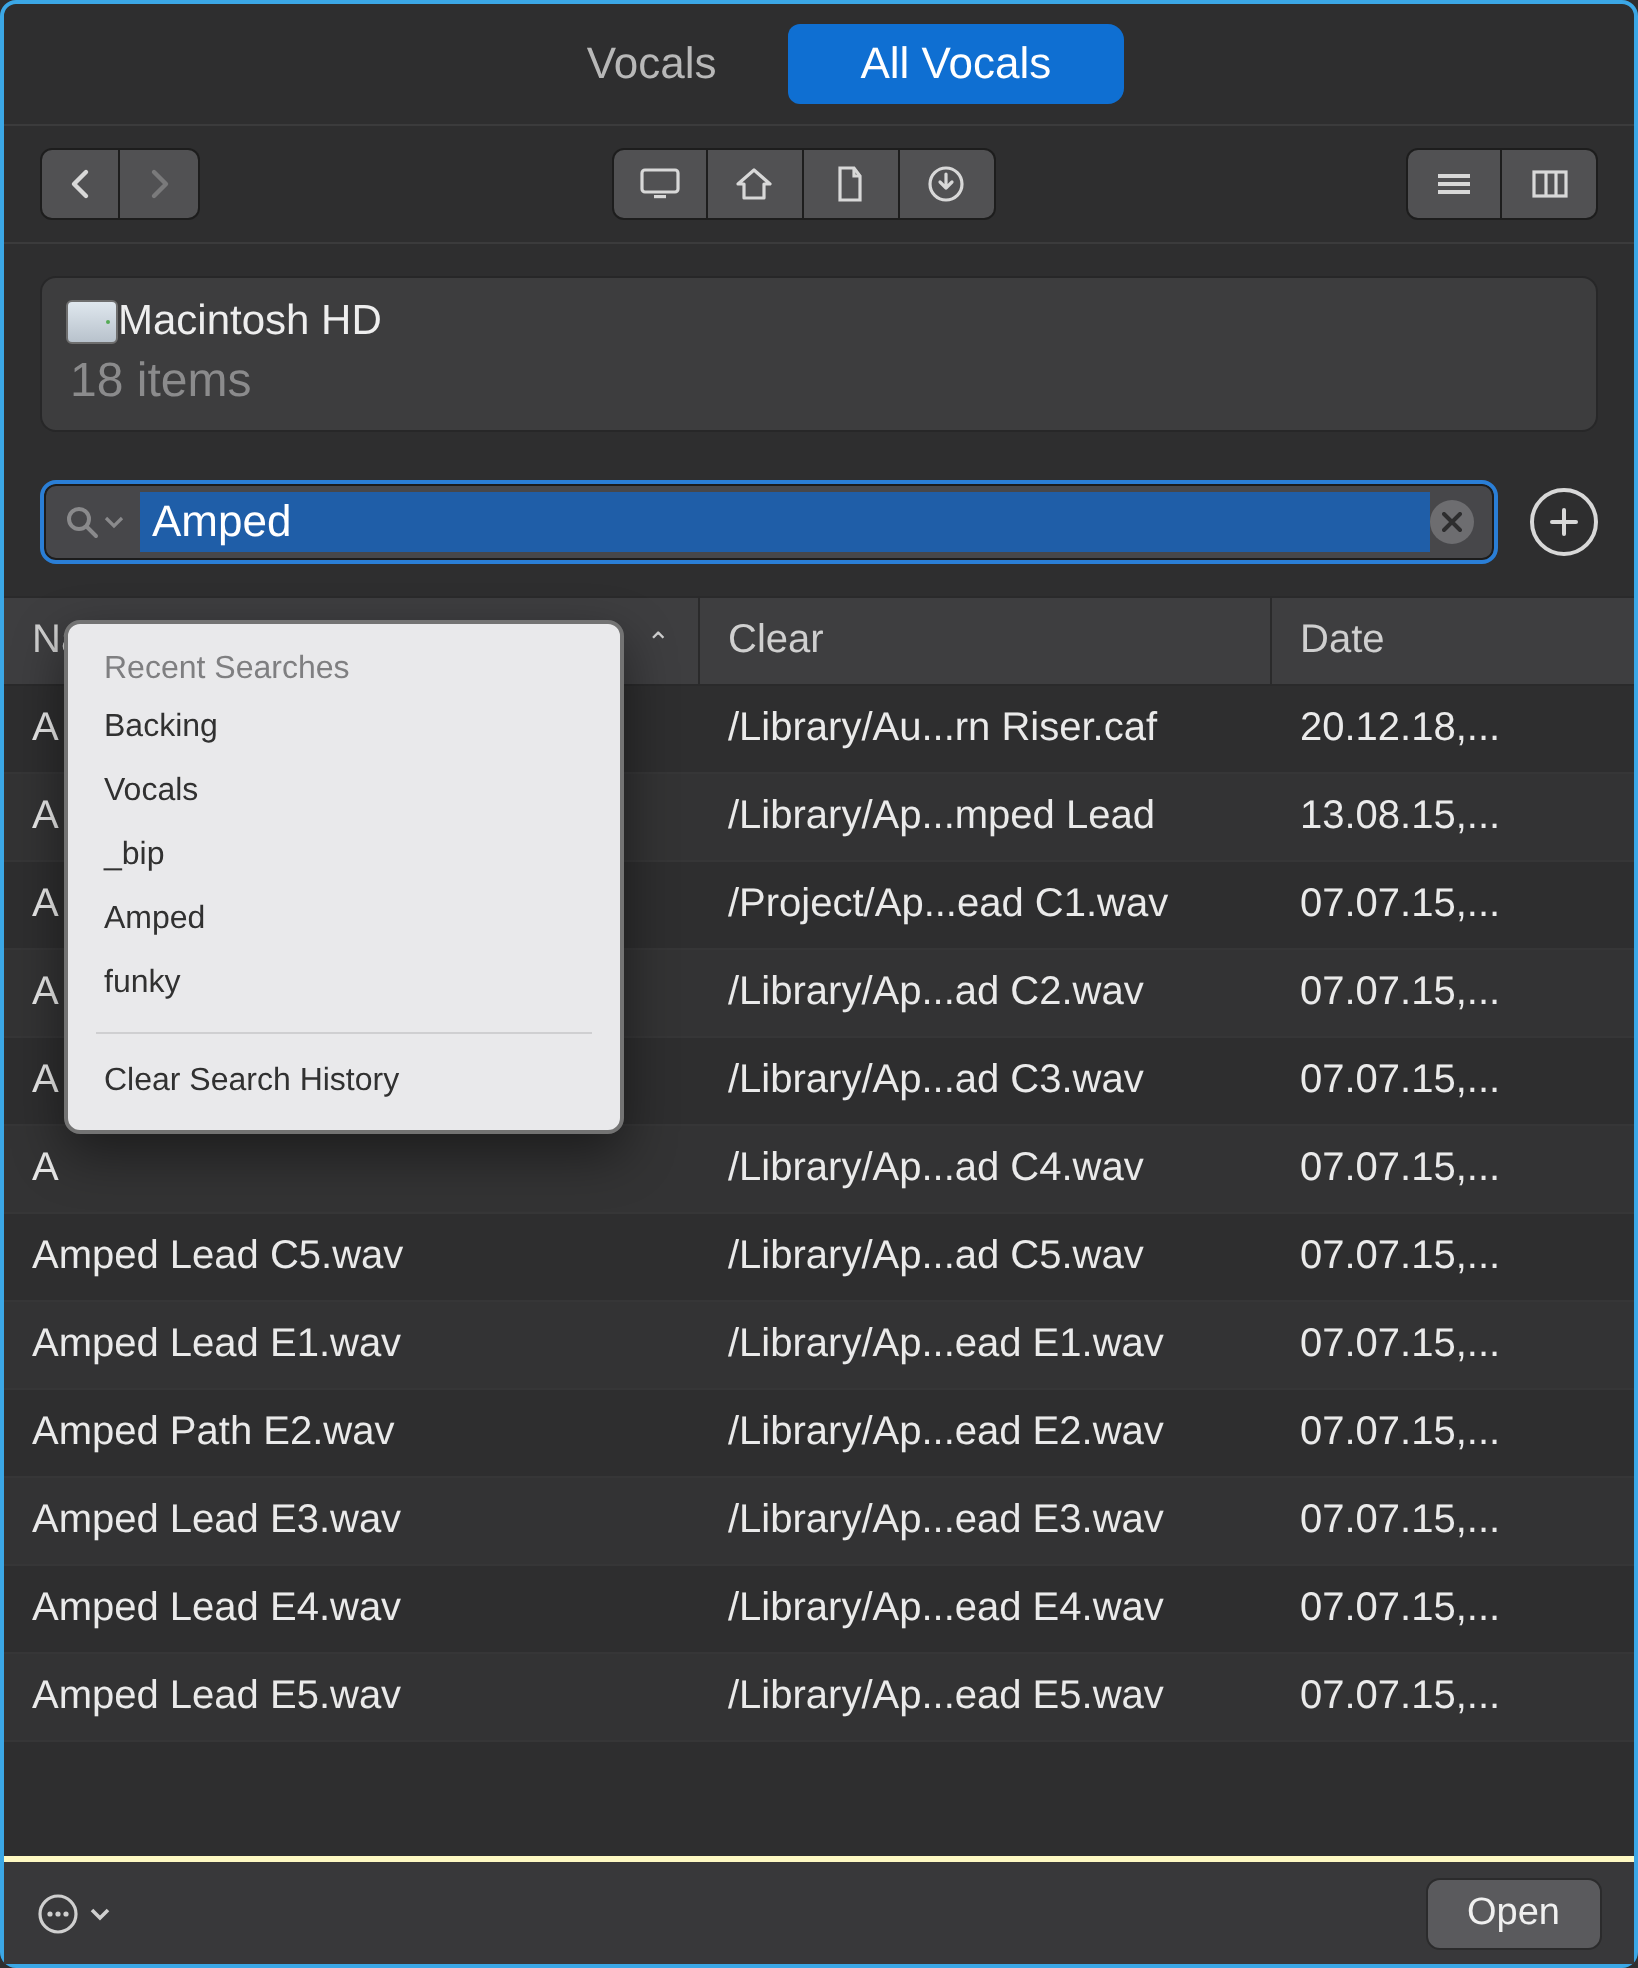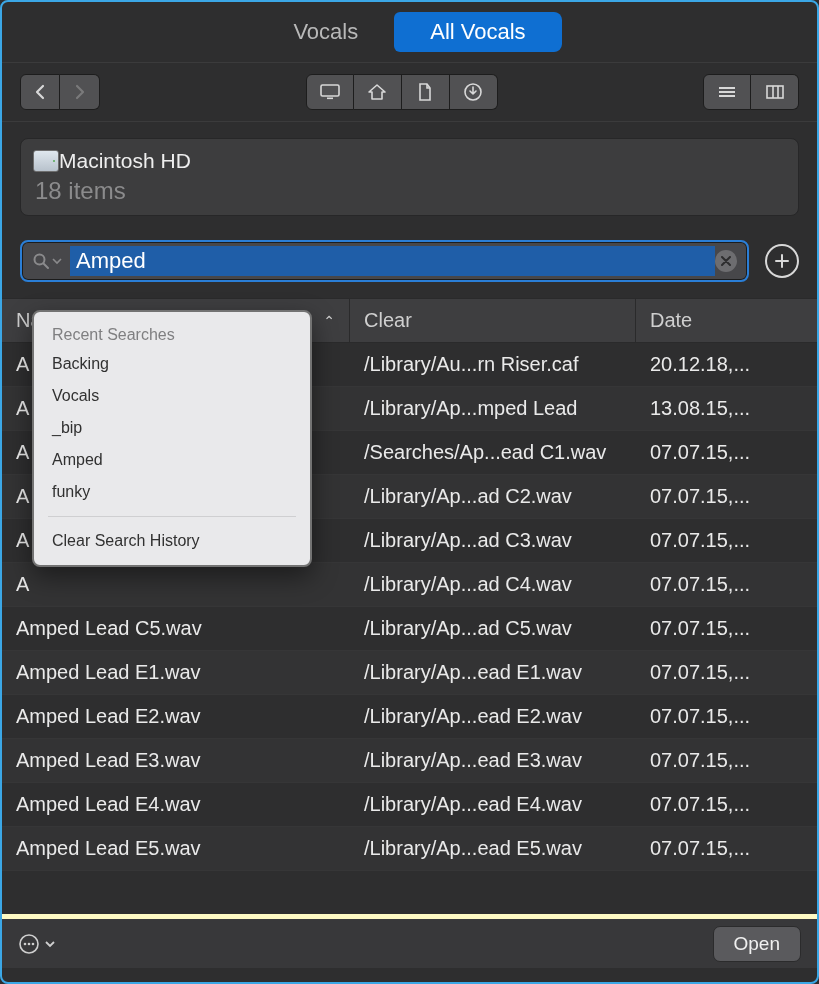--- a/index.html
+++ b/index.html
@@ -192,24 +192,24 @@
     padding: 6px 0 8px;
     z-index: 10;
   }
   .pop-heading { color: #7f7f81; padding: 8px 18px 4px; }
   .pop-item { padding: 7px 18px; cursor: pointer; }
   .pop-sep { height:1px; background:#cfcfd1; margin: 8px 14px; }
 
   
   .footer {
     position: absolute;
-    bottom: 16px; left: 2px; right: 2px;
+    bottom: 2px; left: 2px; right: 2px;
     height: 54px;
     background: #38383a;
-    border-top: 5px solid #fef9c3;
+    border-top: 3px solid #fef9c3;
     display: flex;
     align-items: center;
     padding: 0 16px;
   }
   .footer-left {
     display: flex; align-items: center; gap: 4px;
     color: #cfcfcf;
   }
   .footer-spacer { flex: 1; }
   .open-btn {
@@ -339,21 +339,21 @@
         <div class="cell col-path">/Library/Au...rn Riser.caf</div>
         <div class="cell col-date">20.12.18,...</div>
       </div>
       <div class="row alt">
         <div class="cell col-name">A</div>
         <div class="cell col-path">/Library/Ap...mped Lead</div>
         <div class="cell col-date">13.08.15,...</div>
       </div>
       <div class="row">
         <div class="cell col-name">A</div>
-        <div class="cell col-path">/Searches/Ap...ead C1.wav</div>
+        <div class="cell col-path">/Project/Ap...ead C1.wav</div>
         <div class="cell col-date">07.07.15,...</div>
       </div>
       <div class="row alt">
         <div class="cell col-name">A</div>
         <div class="cell col-path">/Library/Ap...ad C2.wav</div>
         <div class="cell col-date">07.07.15,...</div>
       </div>
       <div class="row">
         <div class="cell col-name">A</div>
         <div class="cell col-path">/Library/Ap...ad C3.wav</div>
@@ -368,21 +368,21 @@
         <div class="cell col-name">Amped Lead C5.wav</div>
         <div class="cell col-path">/Library/Ap...ad C5.wav</div>
         <div class="cell col-date">07.07.15,...</div>
       </div>
       <div class="row alt">
         <div class="cell col-name">Amped Lead E1.wav</div>
         <div class="cell col-path">/Library/Ap...ead E1.wav</div>
         <div class="cell col-date">07.07.15,...</div>
       </div>
       <div class="row">
-        <div class="cell col-name">Amped Lead E2.wav</div>
+        <div class="cell col-name">Amped Path E2.wav</div>
         <div class="cell col-path">/Library/Ap...ead E2.wav</div>
         <div class="cell col-date">07.07.15,...</div>
       </div>
       <div class="row alt">
         <div class="cell col-name">Amped Lead E3.wav</div>
         <div class="cell col-path">/Library/Ap...ead E3.wav</div>
         <div class="cell col-date">07.07.15,...</div>
       </div>
       <div class="row">
         <div class="cell col-name">Amped Lead E4.wav</div>

